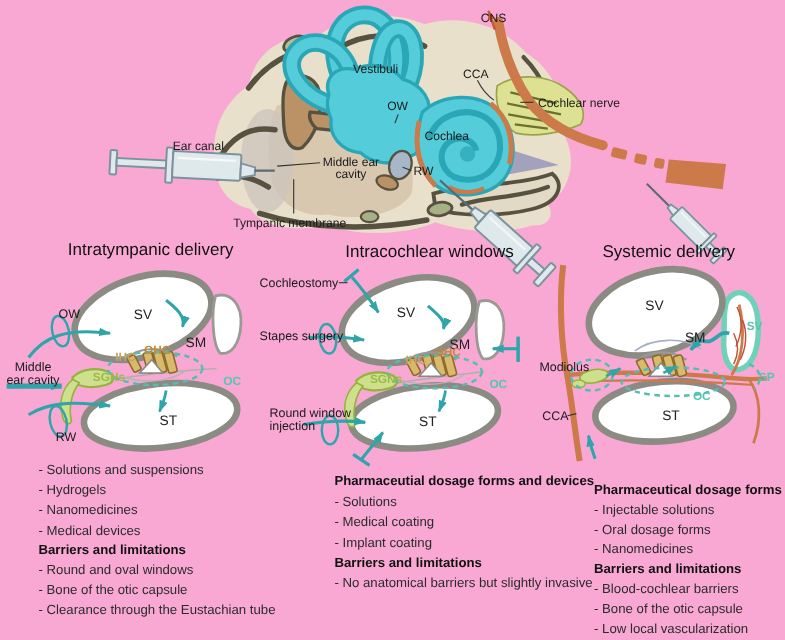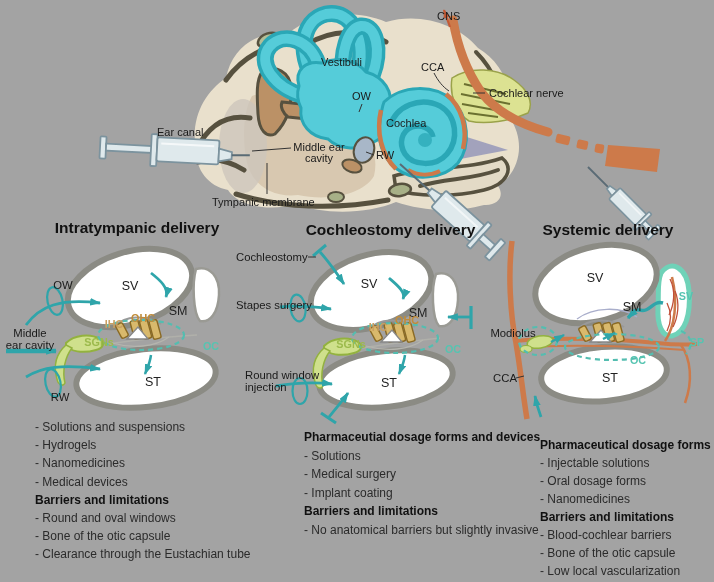--- a/index.html
+++ b/index.html
@@ -1,20 +1,20 @@
 <!DOCTYPE html>
 <html><head>
 <meta charset="utf-8">
 <style>
   html,body{margin:0;padding:0;background:#fff;}
-  .stage{position:relative;width:714px;height:582px;background:#a3a3a3;overflow:hidden;
+  .stage{position:relative;width:714px;height:582px;background:#f9a8d4;overflow:hidden;
          font-family:"Liberation Sans",sans-serif;color:#1a1a1a;}
   .stage svg{position:absolute;overflow:visible;}
   svg text{font-family:"Liberation Sans",sans-serif;}
-  .title{position:absolute;font-weight:bold;font-size:15.5px;color:#111;text-align:center;white-space:nowrap;}
+  .title{position:absolute;font-weight:normal;font-size:15.5px;color:#111;text-align:center;white-space:nowrap;}
   .list{position:absolute;font-size:12px;line-height:18.2px;color:#2b2b2b;white-space:nowrap;}
   .list .hd{font-weight:bold;color:#111;}
   .anat-label{font-size:11px;fill:#1a1a1a;}
   .dg-big{font-size:12.5px;fill:#222;}
   .dg-med{font-size:11.3px;fill:#1a1a1a;}
   .dg-small{font-size:10.8px;font-weight:bold;}
 </style>
 </head>
 <body>
 
@@ -152,21 +152,21 @@
       <text class="anat-label" x="386" y="127" fill="#1f3336">Cochlea</text>
       <text class="anat-label" x="376" y="159">RW</text>
       <text class="anat-label" x="157" y="136">Ear canal</text>
       <text class="anat-label" x="319" y="151" text-anchor="middle">Middle ear</text>
       <text class="anat-label" x="319" y="162" text-anchor="middle">cavity</text>
       <text class="anat-label" x="212" y="206">Tympanic membrane</text>
     </g>
   </svg>
 
   <div class="title" style="left:28px;top:219px;width:218px;">Intratympanic delivery</div>
-  <div class="title" style="left:288px;top:221px;width:205px;">Cochleostomy delivery</div>
+  <div class="title" style="left:288px;top:221px;width:205px;">Intracochlear windows</div>
   <div class="title" style="left:528px;top:221px;width:160px;">Systemic delivery</div>
 
   <svg width="238" height="182" viewBox="0 0 238 182" style="left:0;top:243px;">
     <defs>
       <marker id="ahL" viewBox="0 0 10 7" refX="9" refY="3.5" markerWidth="11" markerHeight="8" orient="auto" markerUnits="userSpaceOnUse">
           <path d="M0,0 L10,3.5 L0,7 Z" fill="#2fa5aa"></path>
         </marker>
     </defs>
     <g>
       <ellipse cx="130" cy="45" rx="64" ry="36" transform="rotate(-17 130 45)" fill="#fff" stroke="#8b8b84" stroke-width="6"></ellipse>
@@ -339,21 +339,21 @@
     <div>- Medical devices</div>
     <div class="hd">Barriers and limitations</div>
     <div>- Round and oval windows</div>
     <div>- Bone of the otic capsule</div>
     <div>- Clearance through the Eustachian tube</div>
   </div>
 
   <div class="list" style="left:288px;top:428px;line-height:18.6px;margin-left:16px;">
     <div class="hd">Pharmaceutial dosage forms and devices</div>
     <div>- Solutions</div>
-    <div>- Medical surgery</div>
+    <div>- Medical coating</div>
     <div>- Implant coating</div>
     <div class="hd">Barriers and limitations</div>
     <div>- No anatomical barriers but slightly invasive</div>
   </div>
 
   <div class="list" style="left:540px;top:436px;line-height:18px;">
     <div class="hd">Pharmaceutical dosage forms</div>
     <div>- Injectable solutions</div>
     <div>- Oral dosage forms</div>
     <div>- Nanomedicines</div>

